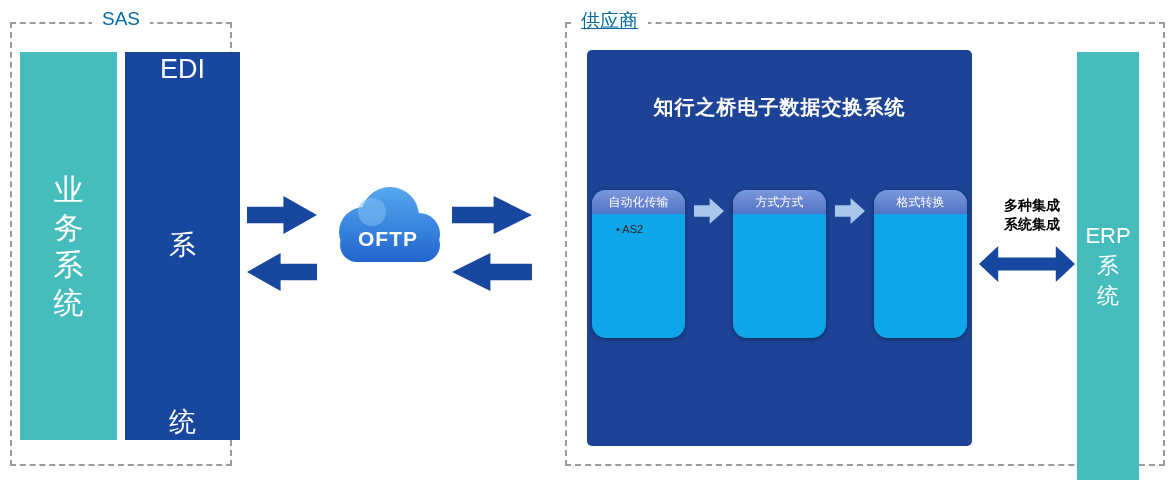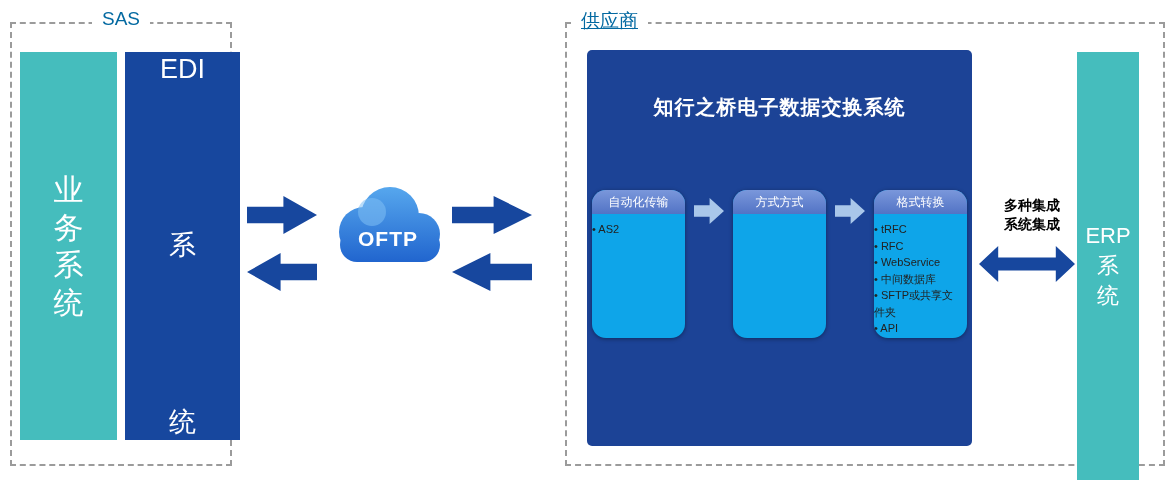--- a/index.html
+++ b/index.html
@@ -116,21 +116,21 @@
     height:24px;
     background:linear-gradient(#7A97DB, #5273C5);
     color:#ffffff;
     font-size:12px;
     display:flex;
     align-items:center;
     justify-content:center;
     white-space:nowrap;
   }
   .card-body {
-    padding:7px 6px 6px 0;
+    padding:7px 6px 6px 24px;
     font-size:11px;
     color:#222222;
     line-height:1.5;
   }
   .card-item::before { content:"• "; }
   .mini-arrow {
     flex:0 0 auto;
     width:30px; height:26px;
     margin-top:8px;
     background:#A9C7EA;
@@ -214,28 +214,20 @@
         <div class="mini-arrow arrow-r"></div>
 
         <div class="card">
           <div class="card-header">方式方式</div>
         </div>
 
         <div class="mini-arrow arrow-r"></div>
 
         <div class="card">
           <div class="card-header">格式转换</div>
-          <div class="card-body">
-            <div class="card-item">tRFC</div>
-            <div class="card-item">RFC</div>
-            <div class="card-item">WebService</div>
-            <div class="card-item">中间数据库</div>
-            <div class="card-item">SFTP或共享文件夹</div>
-            <div class="card-item">API</div>
-          </div>
         </div>
 
       </div>
     </div>
 
     <div class="note">
       <div>多种集成</div>
       <div>系统集成</div>
     </div>
     <div class="blk-arrow arrow-dbl dbl-arrow"></div>

